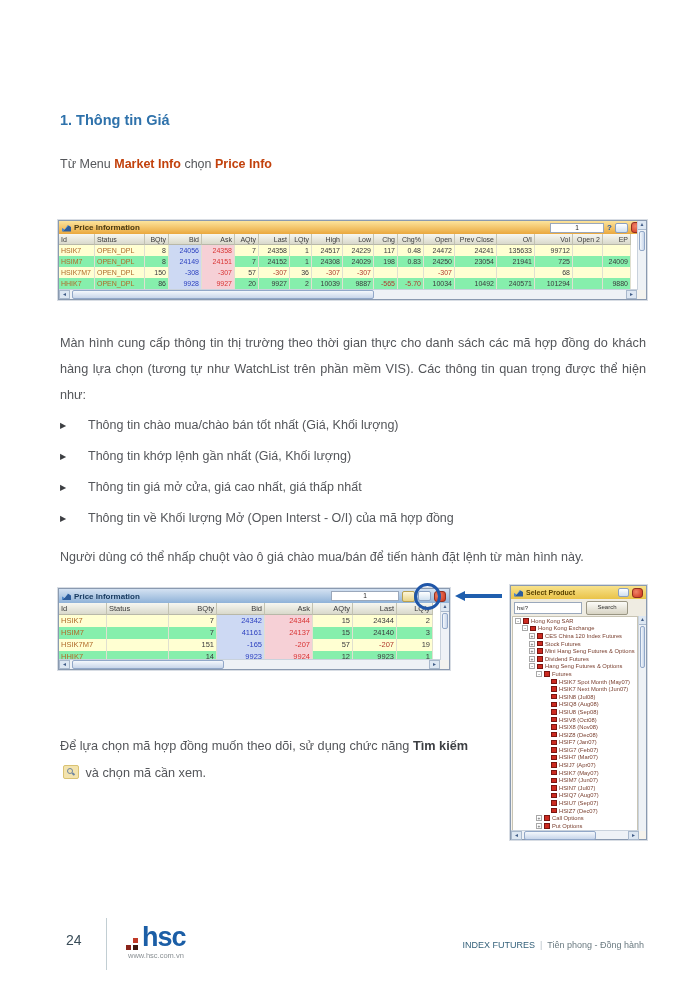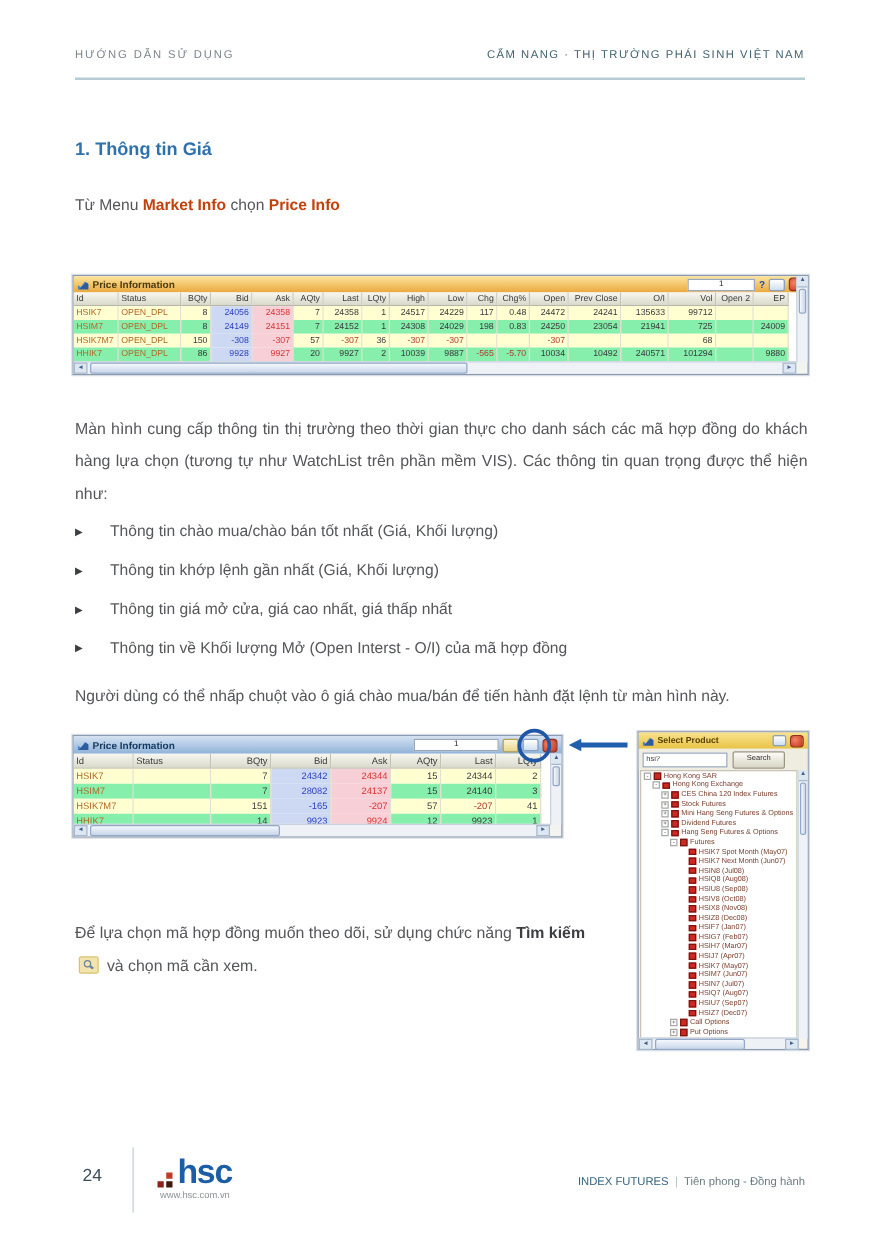--- a/index.html
+++ b/index.html
@@ -127,24 +127,20 @@
   .logo-url{margin-left:2px;font-size:7.5px;color:#8a9094;margin-top:1px;}
   .f-right{position:absolute;right:55px;top:22px;font-size:9px;color:#6a7a80;}
   .f-right .brand{color:#33607a;}
   .f-right .sep{color:#b8c2c8;margin:0 5px;}
 </style>
 </head>
 <body>
 
 <div class="page">
 
-  <div class="doc-header">
-    <span class="h-left">HƯỚNG DẪN SỬ DỤNG</span>
-    <span class="h-right">CẨM NANG  · THỊ TRƯỜNG PHÁI SINH VIỆT NAM</span>
-  </div>
 
   <div class="sec-title">1. Thông tin Giá</div>
 
   <div class="intro"><span>Từ Menu </span><b>Market Info</b><span>  chọn </span><b>Price Info</b></div>
 
   <div class="win win1">
     <div class="titlebar tb-orange">
       <span class="tb-chart-ico"></span>
       <span class="tb-title">Price Information</span>
       <span class="tb-spacer"></span>
@@ -317,35 +313,35 @@
           <div class="c num bid" style="width: 48px;">24342</div>
           <div class="c num ask" style="width: 48px;">24344</div>
           <div class="c num" style="width: 40px;">15</div>
           <div class="c num" style="width: 44px;">24344</div>
           <div class="c num" style="width: 36px;">2</div>
         </div>
         <div class="trow even">
           <div class="c txt" style="width: 48px;">HSIM7</div>
           <div class="c txt" style="width: 62px;"></div>
           <div class="c num" style="width: 48px;">7</div>
-          <div class="c num bid" style="width: 48px;">28082</div>
+          <div class="c num bid" style="width: 48px;">41161</div>
           <div class="c num ask" style="width: 48px;">24137</div>
           <div class="c num" style="width: 40px;">15</div>
           <div class="c num" style="width: 44px;">24140</div>
           <div class="c num" style="width: 36px;">3</div>
         </div>
         <div class="trow odd">
           <div class="c txt" style="width: 48px;">HSIK7M7</div>
           <div class="c txt" style="width: 62px;"></div>
           <div class="c num" style="width: 48px;">151</div>
           <div class="c num bid" style="width: 48px;">-165</div>
           <div class="c num ask" style="width: 48px;">-207</div>
           <div class="c num" style="width: 40px;">57</div>
           <div class="c num neg" style="width: 44px;">-207</div>
-          <div class="c num" style="width: 36px;">41</div>
+          <div class="c num" style="width: 36px;">19</div>
         </div>
         <div class="trow even">
           <div class="c txt" style="width: 48px;">HHIK7</div>
           <div class="c txt" style="width: 62px;"></div>
           <div class="c num" style="width: 48px;">14</div>
           <div class="c num bid" style="width: 48px;">9923</div>
           <div class="c num ask" style="width: 48px; text-align: right;">9924</div>
           <div class="c num" style="width: 40px;">12</div>
           <div class="c num" style="width: 44px;">9923</div>
           <div class="c num" style="width: 36px;">1</div>

